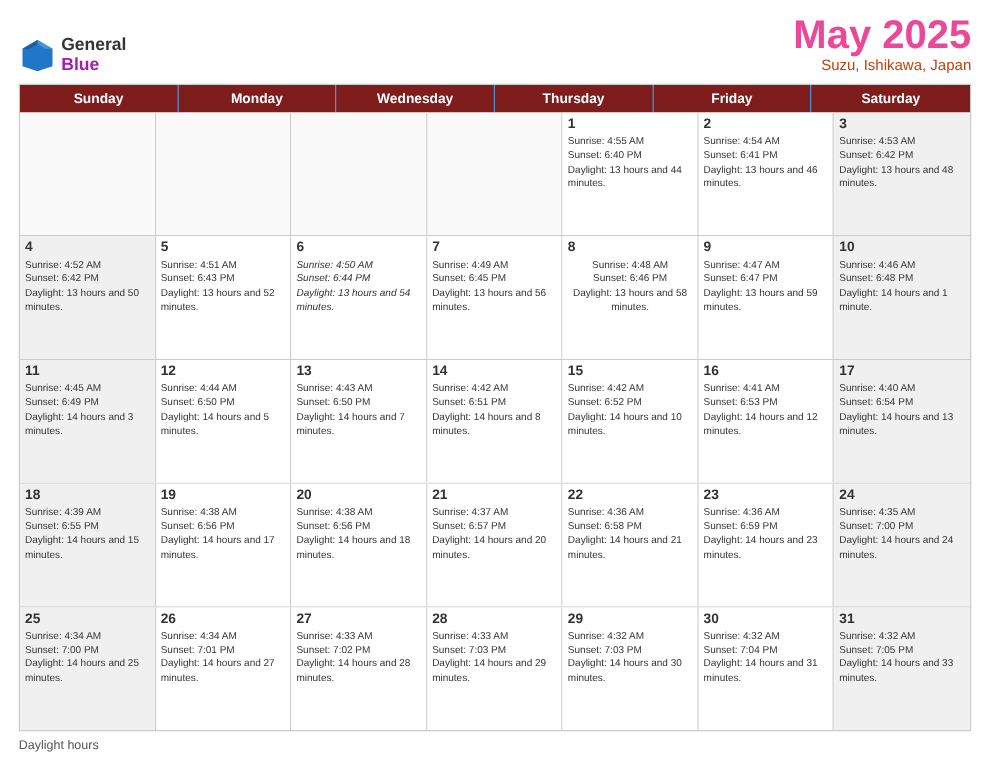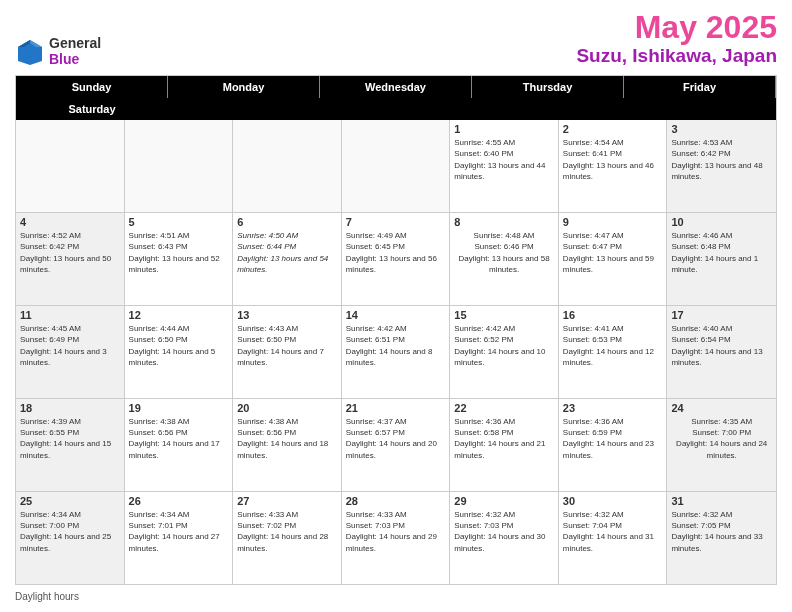--- a/index.html
+++ b/index.html
@@ -50,34 +50,33 @@
     .title-block {
       text-align: right;
     }
     .month-title {
       font-size: 32px;
       font-weight: bold;
       color: #ec4899;
       line-height: 1.1;
     }
     .location {
-      font-size: 19px;
-      color: #a21caf;
-      font-weight: bold;
+      font-size: 12px;
+      color: #c2410c;
     }
     .calendar {
       flex: 1;
       display: flex;
       flex-direction: column;
       border: 1px solid #ccc;
     }
     .cal-header {
       display: grid;
-      grid-template-columns: repeat(5, 1fr);
-      background: #000000;
+      grid-template-columns: repeat(6, 1fr);
+      background: #7f1d1d;
     }
     .cal-header-cell {
       color: #fff;
       font-size: 11px;
       font-weight: bold;
       text-align: center;
       padding: 5px 2px;
       border-right: 1px solid #4a94d4;
     }
     .cal-header-cell:last-child { border-right: none; }
@@ -299,21 +298,21 @@
 Daylight: 14 hours and 21 minutes.</div>
           </div>
           <div class="cal-cell">
             <span class="day-num">23</span>
             <div class="cell-text" style="white-space: pre-line;">Sunrise: 4:36 AM
 Sunset: 6:59 PM
 Daylight: 14 hours and 23 minutes.</div>
           </div>
           <div class="cal-cell shaded">
             <span class="day-num">24</span>
-            <div class="cell-text" style="white-space: pre-line; text-align: center;">Sunrise: 4:35 AM
+            <div class="cell-text" style="white-space: pre-line;">Sunrise: 4:35 AM
 Sunset: 7:00 PM
 Daylight: 14 hours and 24 minutes.</div>
           </div>
         </div>
         <div class="cal-row">
           <div class="cal-cell shaded">
             <span class="day-num">25</span>
             <div class="cell-text" style="white-space: pre-line;">Sunrise: 4:34 AM
 Sunset: 7:00 PM
 Daylight: 14 hours and 25 minutes.</div>

